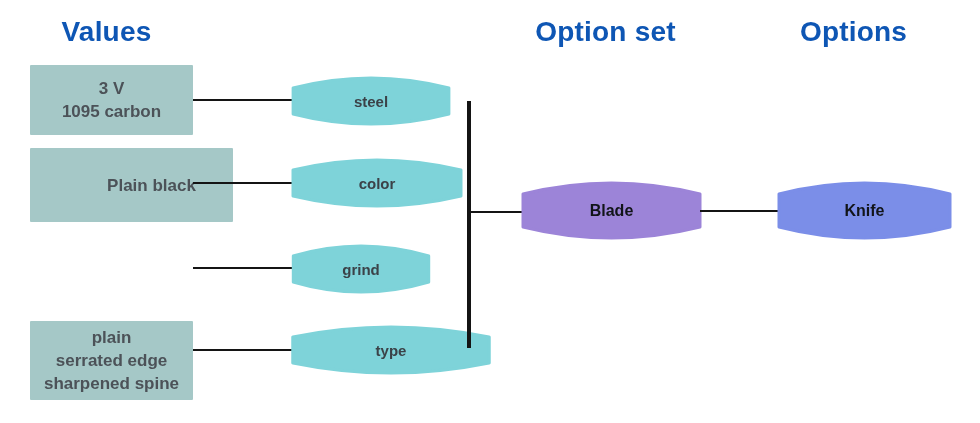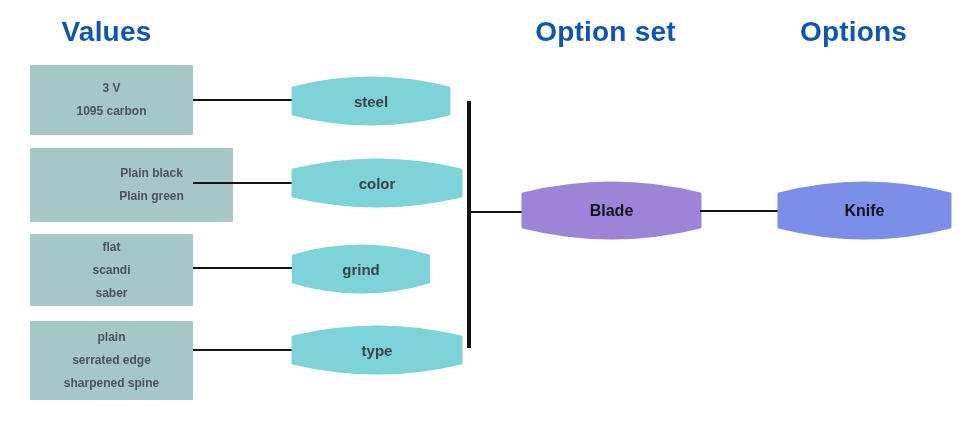--- a/index.html
+++ b/index.html
@@ -27,21 +27,21 @@
     position: absolute;
     background: var(--value-box-fill, #a5c8c7);
     border-radius: 1px;
     display: flex;
     flex-direction: column;
     align-items: center;
     justify-content: center;
     text-align: center;
   }
   .vbox .bline {
-    font-size: 12px;
+    font-size: 17px;
     font-weight: 700;
     line-height: 23px;
     color: var(--value-box-text, #4c5258);
   }
   .hline {
     position: absolute;
     height: 2px;
     background: var(--line-color, #141414);
   }
   .vbar {
@@ -80,26 +80,20 @@
   <div class="col-header" style="left:25px; top:16px; width:163px;">Values</div>
   <div class="col-header" style="left:517px; top:16px; width:177px;">Option set</div>
   <div class="col-header" style="left:768px; top:16px; width:171px;">Options</div>
 
   <div class="vbox" style="left:30px; top:65px; width:163px; height:70px;">
     <div class="bline">3 V</div>
     <div class="bline">1095 carbon</div>
   </div>
   <div class="vbox" style="left:30px; top:148px; width:163px; height:74px;padding-left:40px;">
     <div class="bline">Plain black</div>
-    <div class="bline">Plain green</div>
-  </div>
-  <div class="vbox" style="left:30px; top:234px; width:163px; height:72px;">
-    <div class="bline">flat</div>
-    <div class="bline">scandi</div>
-    <div class="bline">saber</div>
   </div>
   <div class="vbox" style="left:30px; top:321px; width:163px; height:79px;">
     <div class="bline">plain</div>
     <div class="bline">serrated edge</div>
     <div class="bline">sharpened spine</div>
   </div>
 
   <div class="hline" style="left:193px; top:99px;  width:100px;"></div>
   <div class="hline" style="left:193px; top:182px; width:100px;"></div>
   <div class="hline" style="left:193px; top:267px; width:100px;"></div>
@@ -116,21 +110,21 @@
       <path class="fill-option" d="M 0 10 Q 84 -10 168 10 L 168 36 Q 84 56 0 36 Z"></path>
     </svg>
     <span class="lens-label">color</span>
   </div>
   <div class="lens option-lens" style="left:293px; top:246px; width:136px; height:46px;">
     <svg viewBox="0 0 168 46" preserveAspectRatio="none">
       <path class="fill-option" d="M 0 10 Q 84 -10 168 10 L 168 36 Q 84 56 0 36 Z"></path>
     </svg>
     <span class="lens-label">grind</span>
   </div>
-  <div class="lens option-lens" style="left:293px; top:327px; width:168px; height:46px;">
+  <div class="lens option-lens" style="left:293px; top:327px; width:196px; height:46px;">
     <svg viewBox="0 0 168 46" preserveAspectRatio="none">
       <path class="fill-option" d="M 0 10 Q 84 -10 168 10 L 168 36 Q 84 56 0 36 Z"></path>
     </svg>
     <span class="lens-label">type</span>
   </div>
 
   <div class="vbar" style="left:467px; top:101px; height:247px;"></div>
 
   <div class="hline" style="left:471px; top:211px; width:52px;"></div>
 

